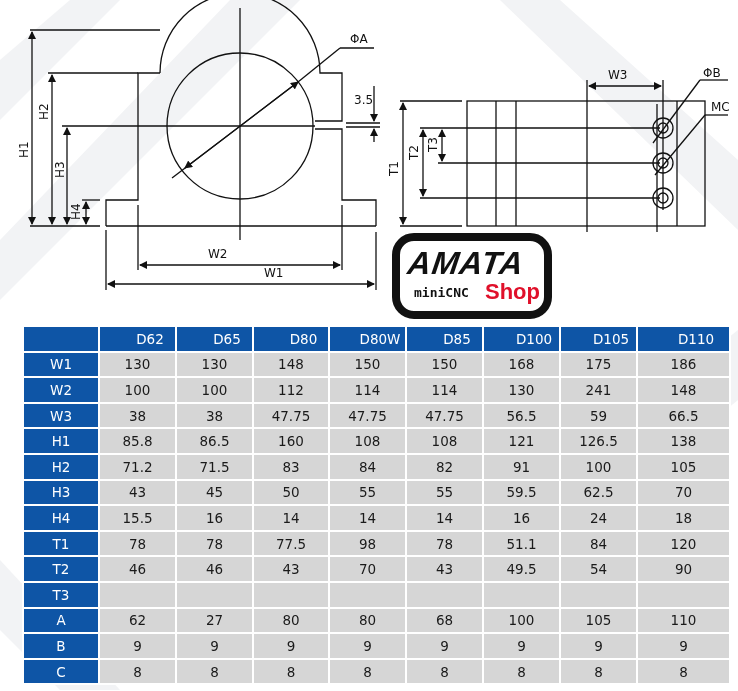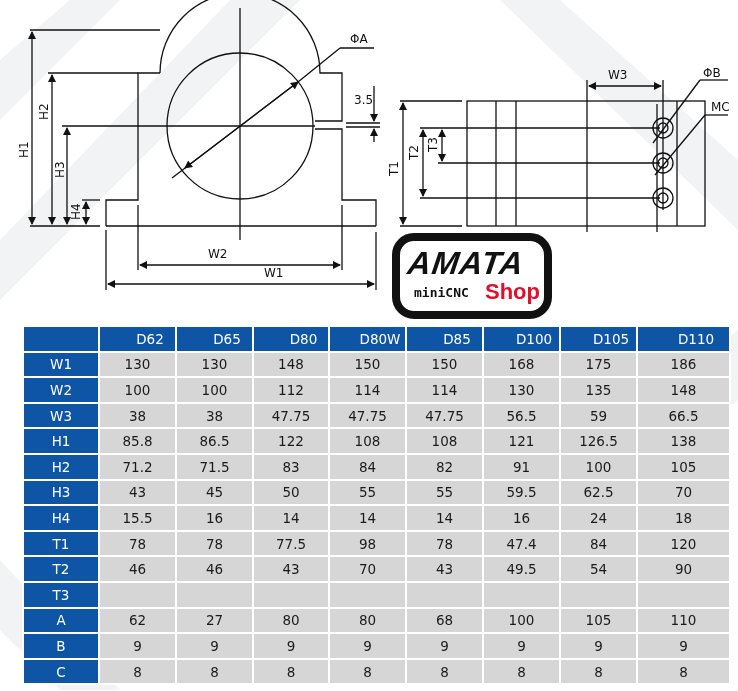--- a/index.html
+++ b/index.html
@@ -178,39 +178,39 @@
         <td class="cell">186</td>
       </tr>
       <tr>
         <td class="rowhead">W2</td>
         <td class="cell">100</td>
         <td class="cell">100</td>
         <td class="cell">112</td>
         <td class="cell">114</td>
         <td class="cell">114</td>
         <td class="cell">130</td>
-        <td class="cell">135</td>
+        <td class="cell">241</td>
         <td class="cell">148</td>
       </tr>
       <tr>
         <td class="rowhead">W3</td>
         <td class="cell">38</td>
         <td class="cell">38</td>
         <td class="cell">47.75</td>
         <td class="cell">47.75</td>
         <td class="cell">47.75</td>
         <td class="cell">56.5</td>
         <td class="cell">59</td>
         <td class="cell">66.5</td>
       </tr>
       <tr>
         <td class="rowhead">H1</td>
         <td class="cell">85.8</td>
         <td class="cell">86.5</td>
-        <td class="cell">122</td>
+        <td class="cell">160</td>
         <td class="cell">108</td>
         <td class="cell">108</td>
         <td class="cell">121</td>
         <td class="cell">126.5</td>
         <td class="cell">138</td>
       </tr>
       <tr>
         <td class="rowhead">H2</td>
         <td class="cell">71.2</td>
         <td class="cell">71.5</td>
@@ -243,21 +243,21 @@
         <td class="cell">24</td>
         <td class="cell">18</td>
       </tr>
       <tr>
         <td class="rowhead">T1</td>
         <td class="cell">78</td>
         <td class="cell">78</td>
         <td class="cell">77.5</td>
         <td class="cell">98</td>
         <td class="cell">78</td>
-        <td class="cell">47.4</td>
+        <td class="cell">51.1</td>
         <td class="cell">84</td>
         <td class="cell">120</td>
       </tr>
       <tr>
         <td class="rowhead">T2</td>
         <td class="cell">46</td>
         <td class="cell">46</td>
         <td class="cell">43</td>
         <td class="cell">70</td>
         <td class="cell">43</td>

